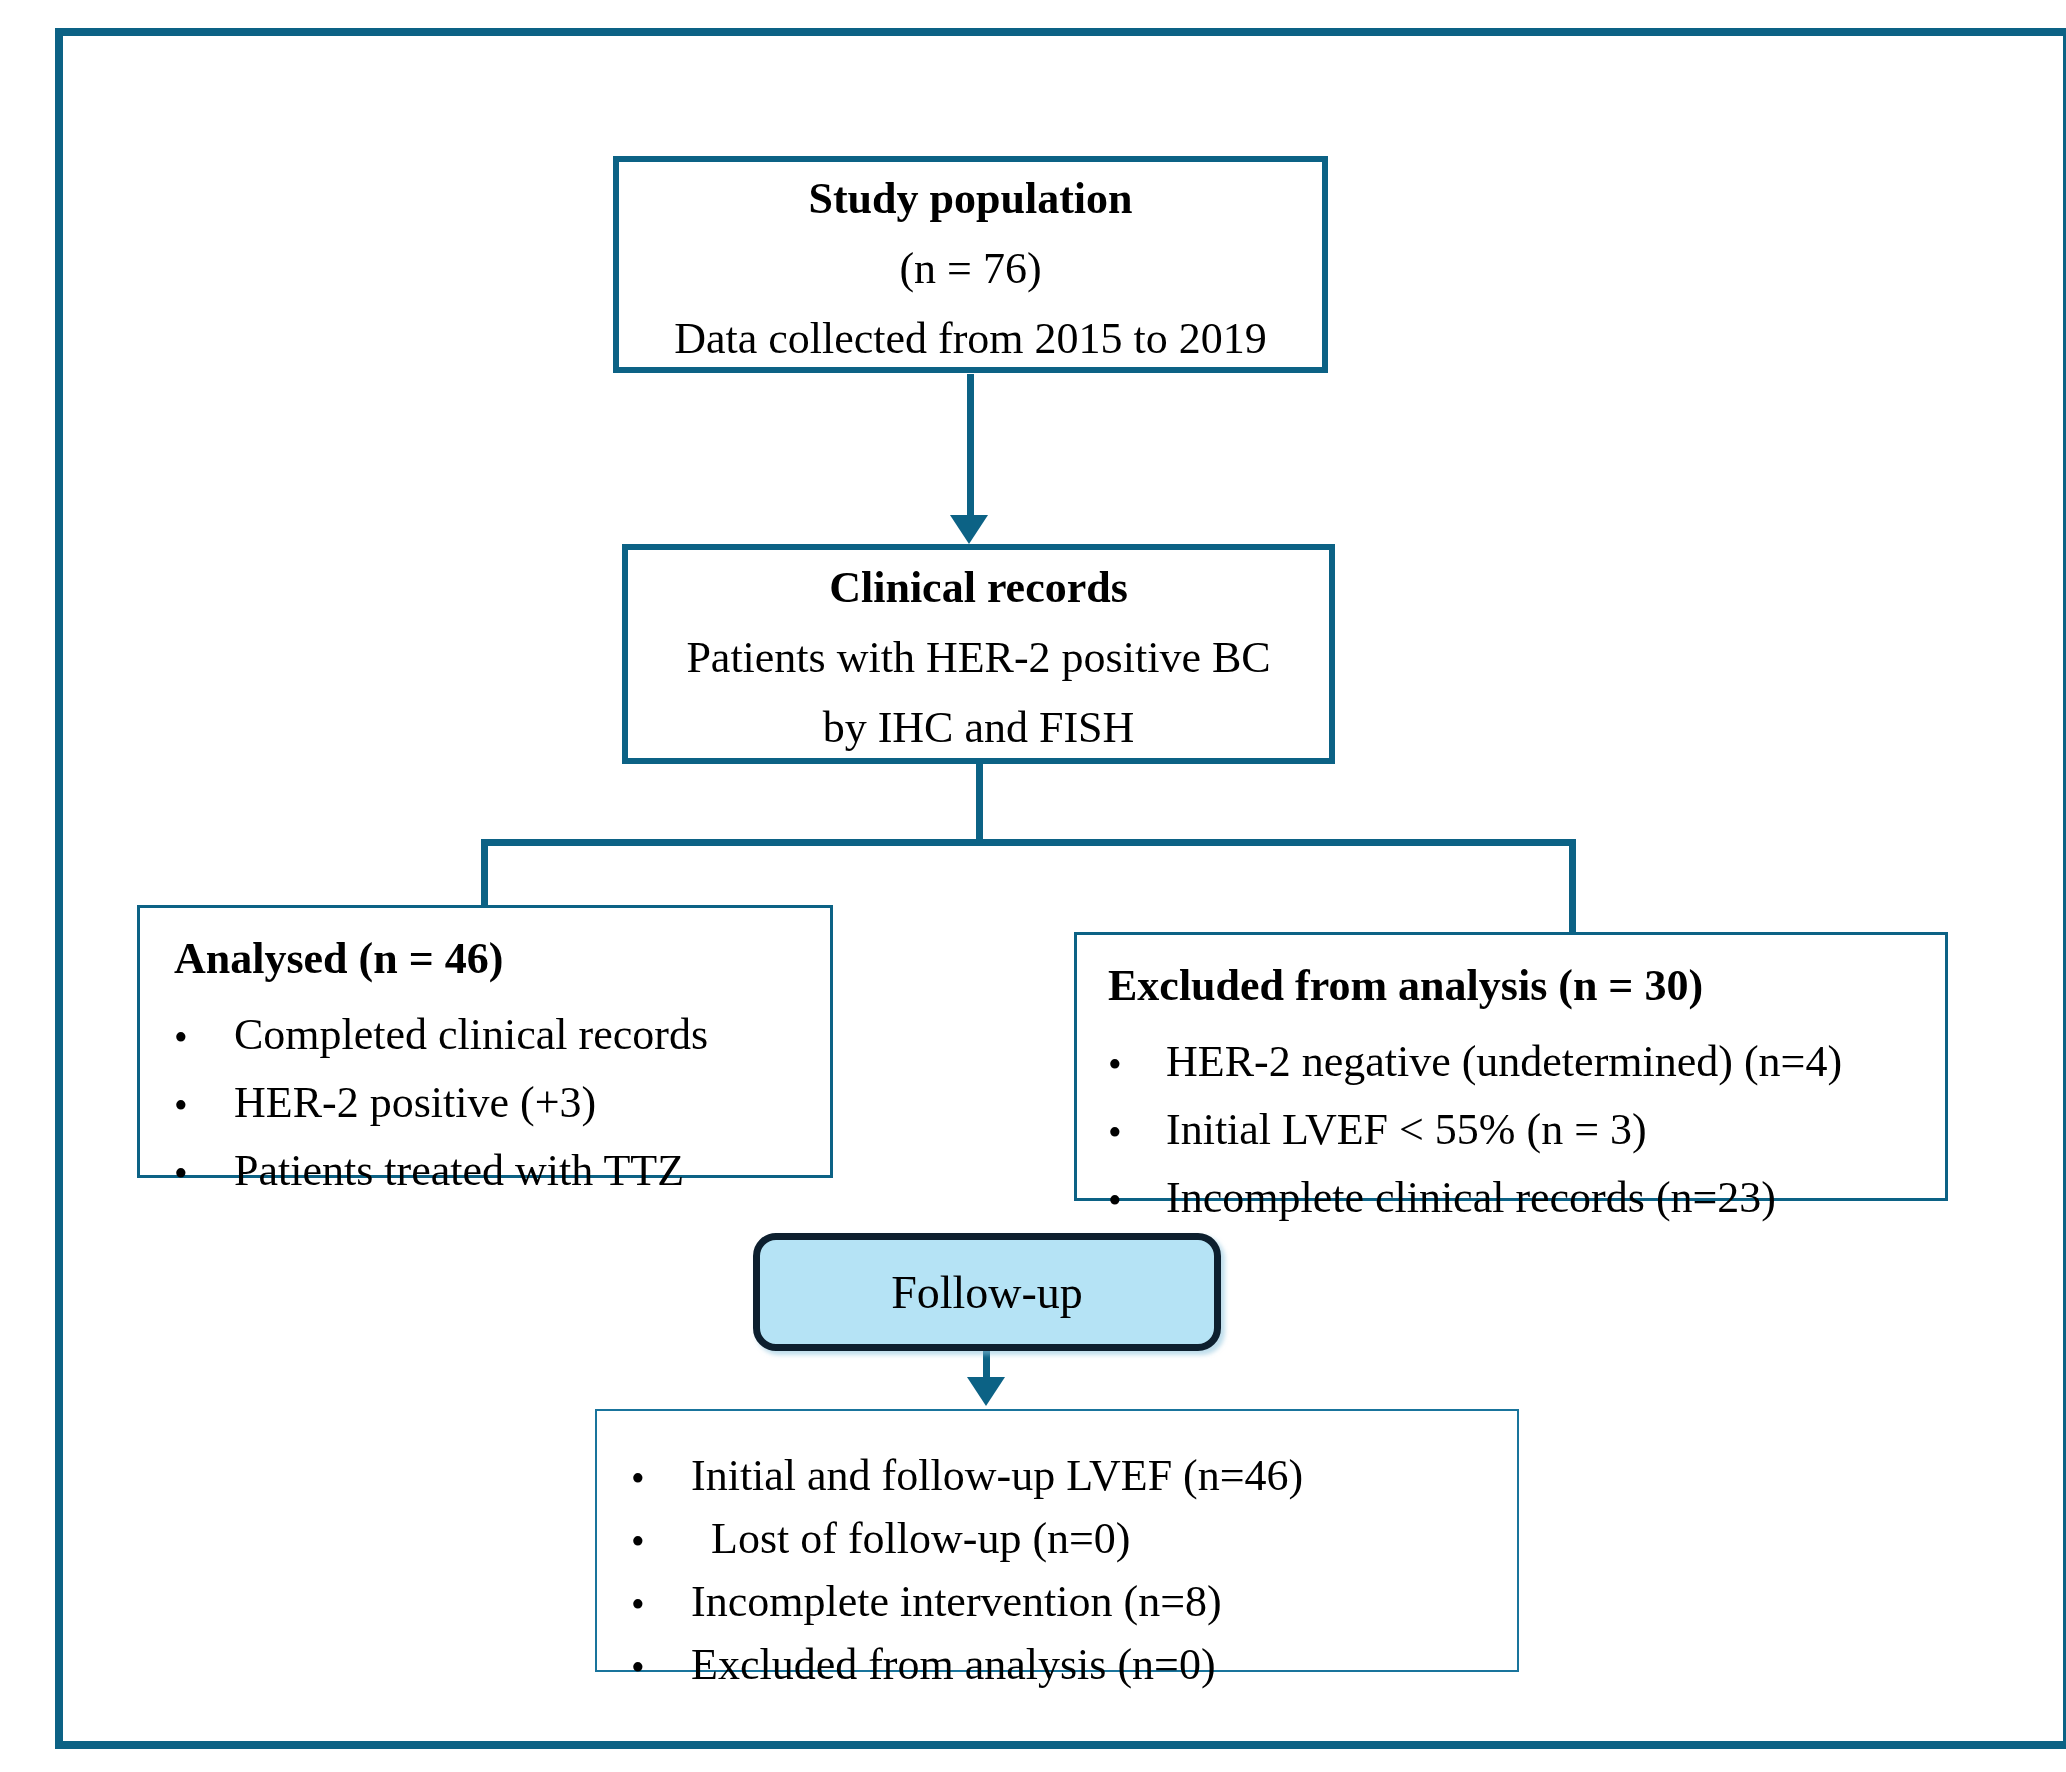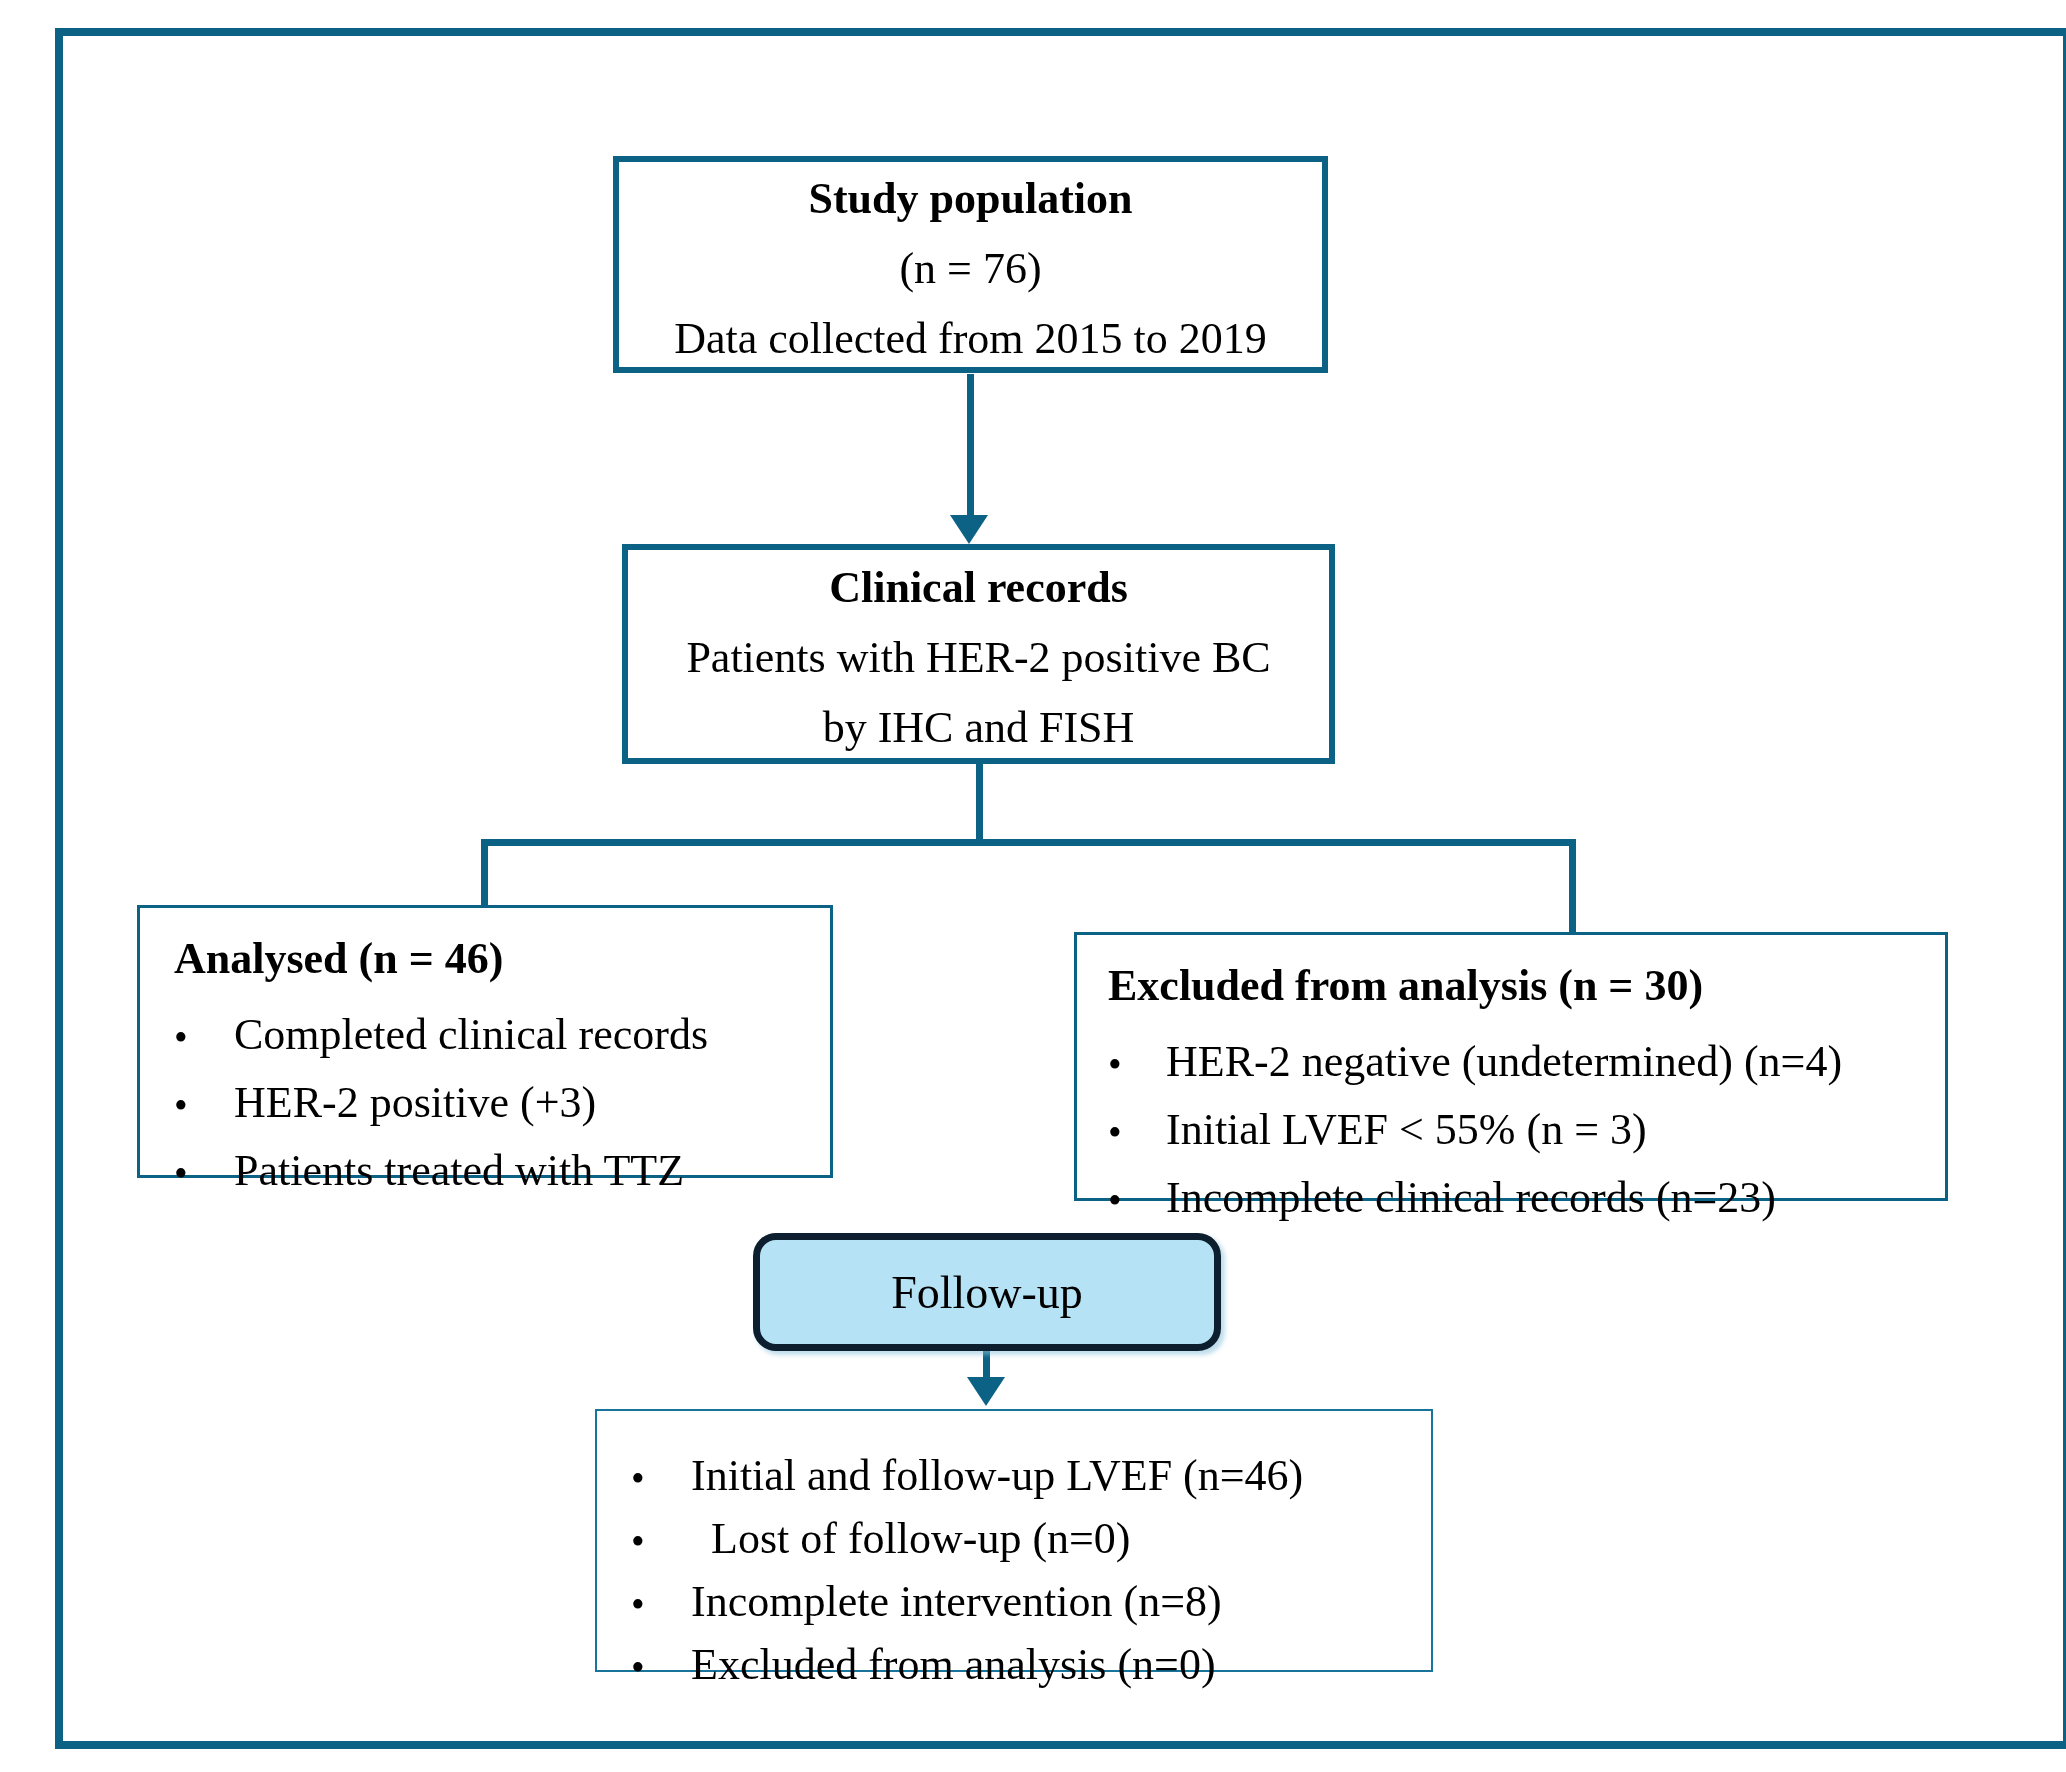--- a/index.html
+++ b/index.html
@@ -53,21 +53,21 @@
     z-index:6;
     display:flex;align-items:center;justify-content:center;
     font-size:46px;
     box-shadow:3.4px 3.4px 4px rgba(140,195,220,0.55);
   }
   
   #study-box{left:585px;top:156px;width:715px;height:217px;padding-top:1.3px;}
   #clinical-box{left:594px;top:544px;width:713px;height:220px;padding-top:2.7px;text-align:right;}
   #analysed-box{left:109px;top:905px;width:696px;height:273px;padding:17.4px 10.7px 0 34px;}
   #excluded-box{left:1046px;top:932px;width:874px;height:269px;padding:17.4px 10.7px 0 31px;}
-  #followup-detail-box{left:567px;top:1409px;width:838px;height:263px;padding:27px 8px 0 34px;}
+  #followup-detail-box{left:567px;top:1409px;width:924px;height:263px;padding:27px 8px 0 34px;}
 </style>
 </head>
 <body>
 
 <div id="canvas">
 
   <div id="outer-frame" class="abs"></div>
 
   <div id="study-box" class="abs node center-text">
     <div class="line bold">Study population</div>

